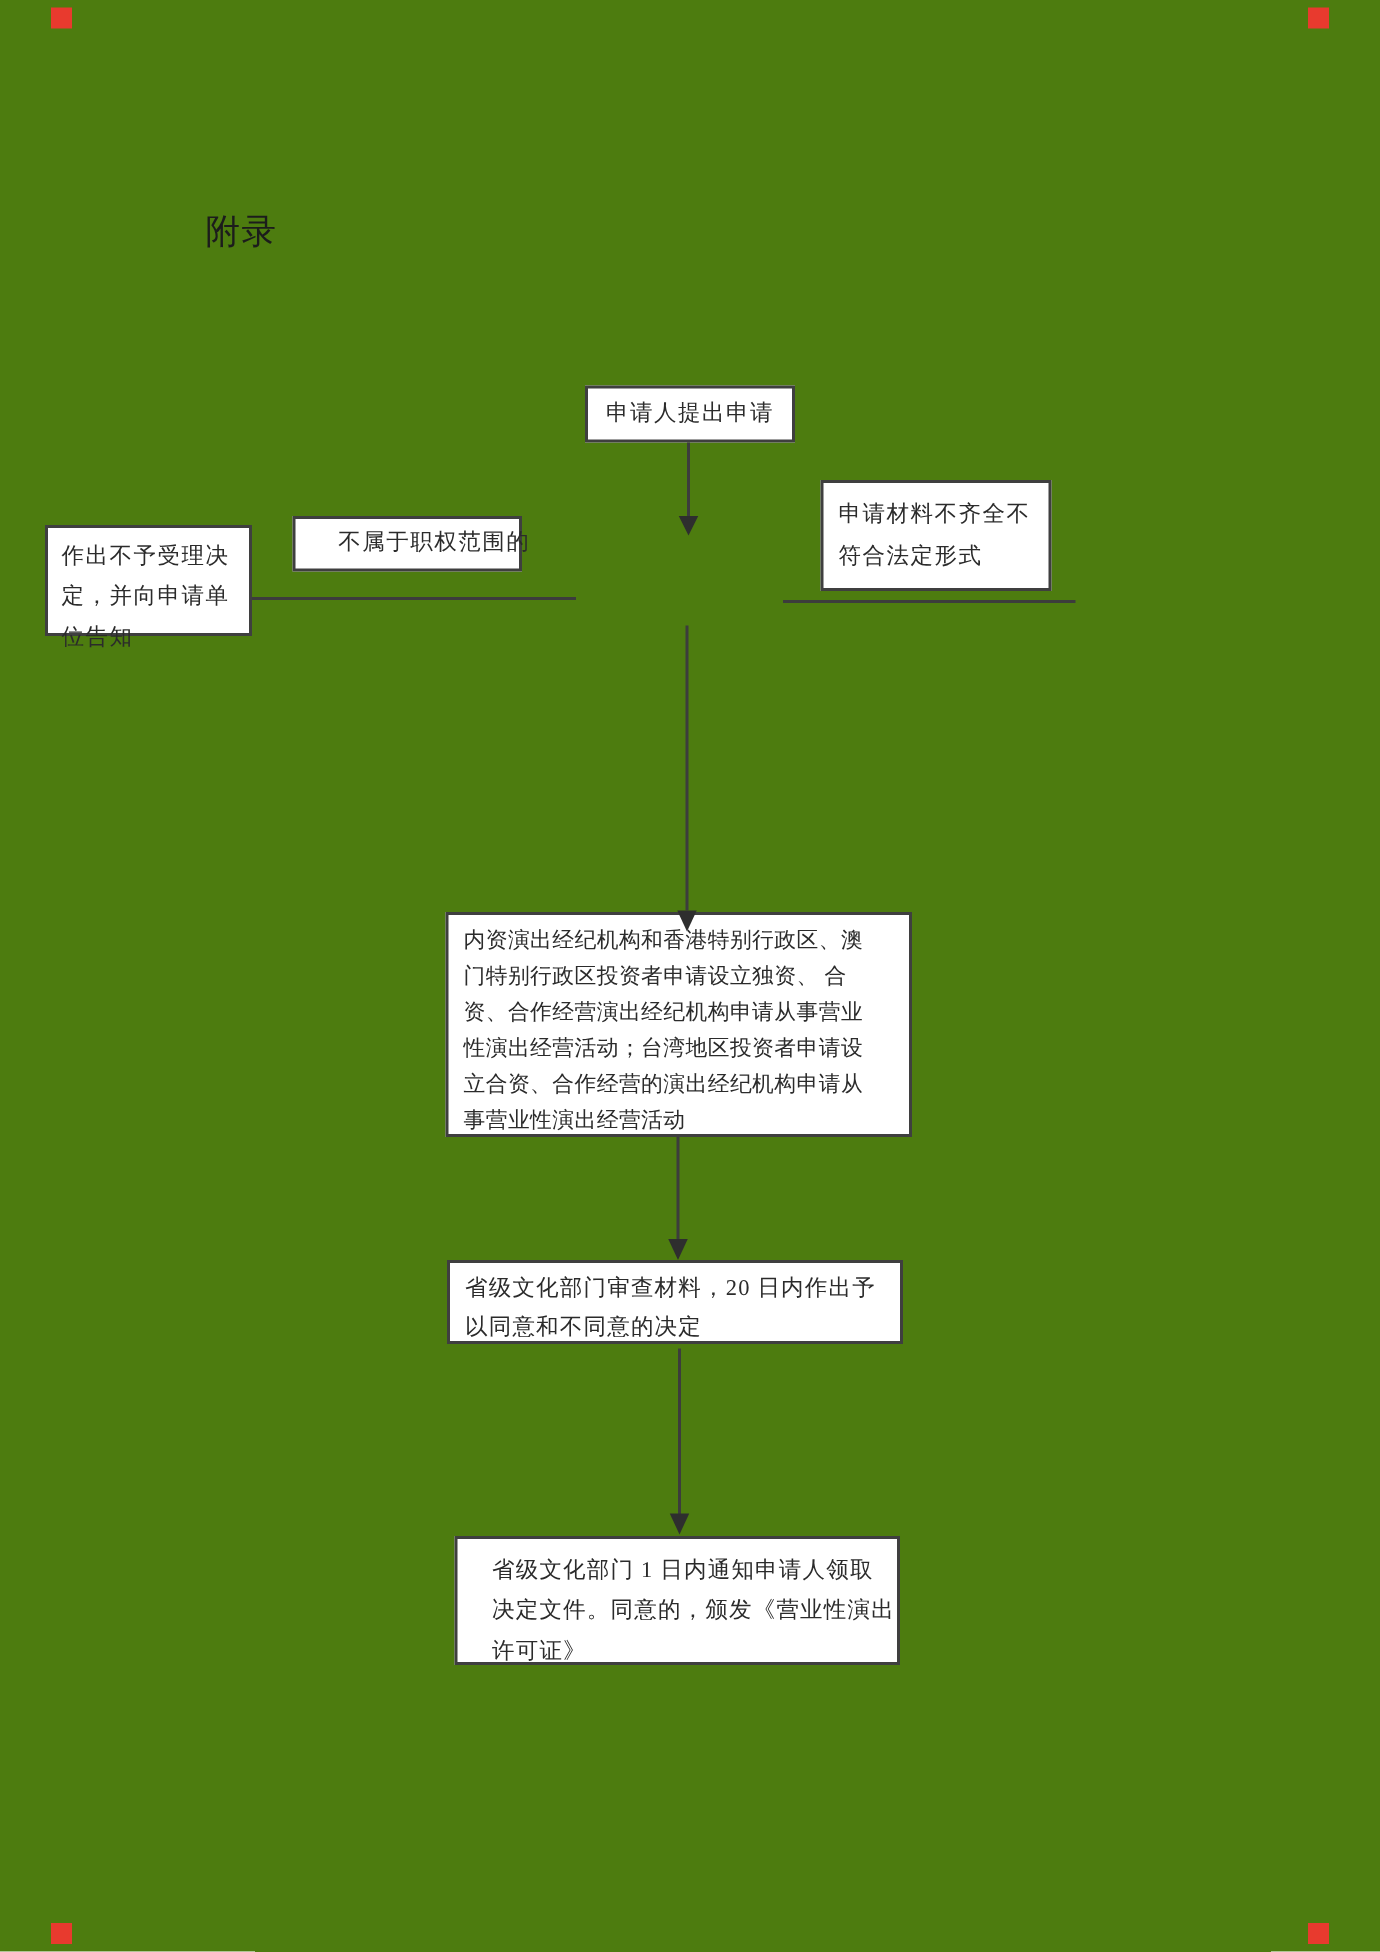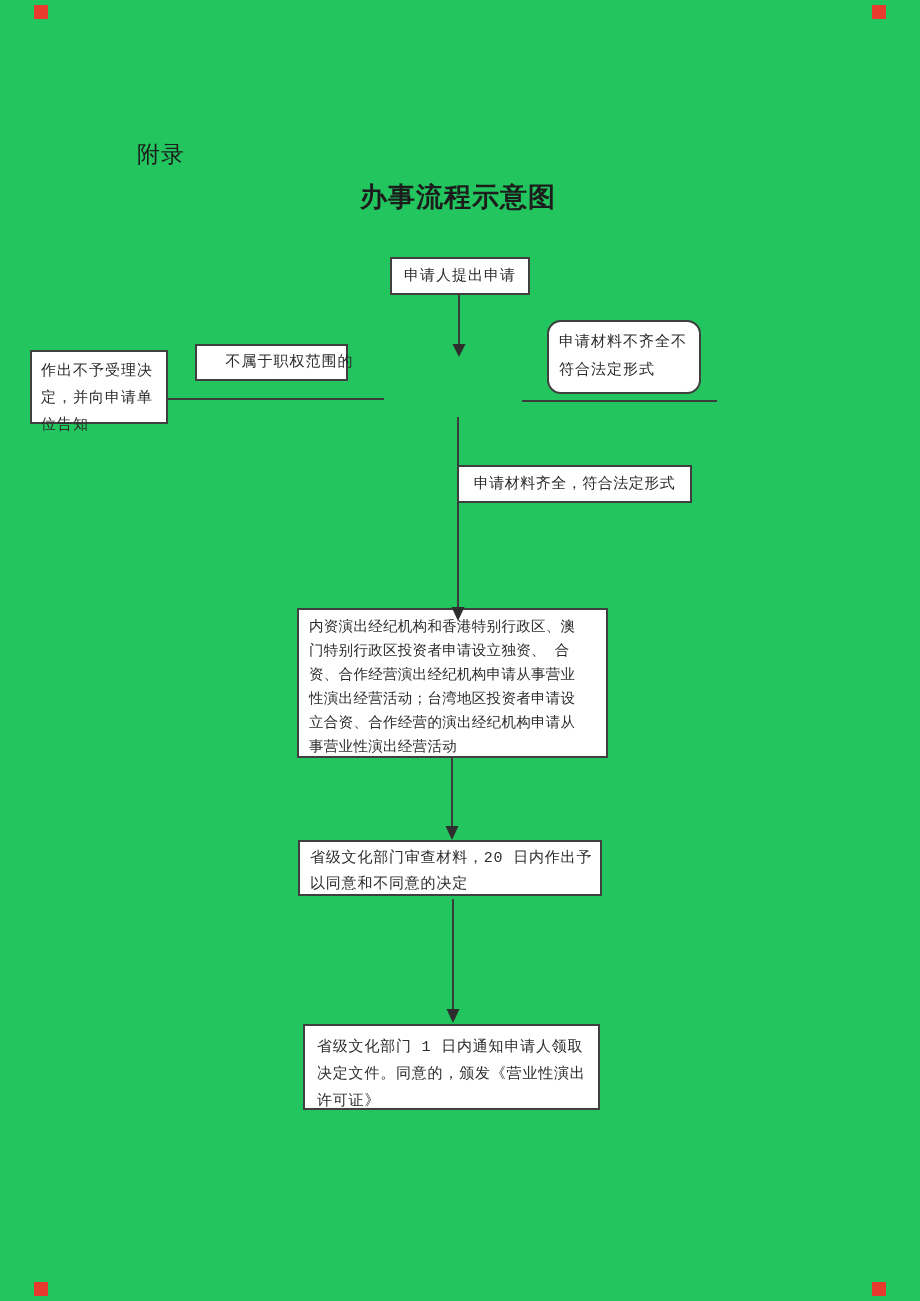--- a/index.html
+++ b/index.html
@@ -1,19 +1,19 @@
 <!DOCTYPE html>
 <html><head>
 <meta charset="utf-8">
 <style>
   html,body{margin:0;padding:0;background:#ffffff;}
   .page{
     position:relative;
     width:920px;height:1301px;
-    background:#22c55e;
+    background:#4d7c0f;
     font-family:"Liberation Sans",sans-serif;
     overflow:hidden;
   }
   .corner{
     position:absolute;width:14px;height:14px;
     background:#e83a2e;
   }
   .appendix{
     position:absolute;left:137px;top:139px;
     font-size:23px;color:#1c1c1c;letter-spacing:1px;
@@ -22,21 +22,21 @@
   .doc-title{
     position:absolute;left:333px;top:179px;width:250px;
     text-align:center;font-size:27px;font-weight:600;color:#1c1c1c;
     letter-spacing:1px;
     font-family:"Liberation Sans",sans-serif;
   }
   .node{
     position:absolute;box-sizing:border-box;
     border:2px solid #3f3f3f;background:#ffffff;
     color:#2b2b2b;
-    font-family:Liberation Mono, monospace;
+    font-family:Liberation Serif, serif;
     font-size:15px;letter-spacing:1px;line-height:27px;
     white-space:pre;z-index:2;
   }
   .node.center{
     display:flex;align-items:center;justify-content:center;
     text-align:center;padding:0;
   }
   svg.connectors{
     position:absolute;left:0;top:0;z-index:3;pointer-events:none;
   }
@@ -47,48 +47,46 @@
 <body>
 
 <div class="page">
 
   <div class="corner" style="left:34px;top:5px;"></div>
   <div class="corner" style="left:872px;top:5px;"></div>
   <div class="corner" style="left:34px;top:1282px;"></div>
   <div class="corner" style="left:872px;top:1282px;"></div>
 
   <div class="appendix">附录</div>
-  <div class="doc-title">办事流程示意图</div>
 
   <div class="node center" style="left:390px;top:257px;width:140px;height:38px;">申请人提出申请</div>
 
-  <div class="node" style="left:547px;top:320px;width:154px;height:74px;padding:7px 10px;line-height:28px;border-radius:14px;">申请材料不齐全不
+  <div class="node" style="left:547px;top:320px;width:154px;height:74px;padding:7px 10px;line-height:28px;">申请材料不齐全不
 符合法定形式</div>
 
   <div class="node center" style="left:195px;top:344px;width:153px;height:37px;padding-left:36px;">不属于职权范围的</div>
 
   <div class="node" style="left:30px;top:350px;width:138px;height:74px;padding:6px 9px;">作出不予受理决
 定，并向申请单
 位告知</div>
 
 
 
-  <div class="node center" style="left:457px;top:465px;width:235px;height:38px;letter-spacing:0.5px;">申请材料齐全，符合法定形式</div>
 
   <div class="node" style="left:297px;top:608px;width:311px;height:150px;padding:5px 10px;font-size:14.5px;letter-spacing:0.3px;line-height:24px;">内资演出经纪机构和香港特别行政区、澳
 门特别行政区投资者申请设立独资、 合
 资、合作经营演出经纪机构申请从事营业
 性演出经营活动；台湾地区投资者申请设
 立合资、合作经营的演出经纪机构申请从
 事营业性演出经营活动</div>
 
   <div class="node" style="left:298px;top:840px;width:304px;height:56px;padding:4px 10px;letter-spacing:0.8px;line-height:26px;">省级文化部门审查材料，20 日内作出予
 以同意和不同意的决定</div>
 
-  <div class="node" style="left:303px;top:1024px;width:297px;height:86px;padding:8px 12px;letter-spacing:0.8px;">省级文化部门 1 日内通知申请人领取
+  <div class="node" style="left:303px;top:1024px;width:297px;height:86px;padding:8px 23px;letter-spacing:0.8px;">省级文化部门 1 日内通知申请人领取
 决定文件。同意的，颁发《营业性演出
 许可证》</div>
 
   <svg class="connectors" width="920" height="1301" viewBox="0 0 920 1301">
 
     <path class="wire" d="M459,295 L459,345"></path>
     <path class="head" d="M452.5,344 L465.5,344 L459,357 Z"></path>
 
     <path class="wire" d="M384,399 L168,399"></path>
 

